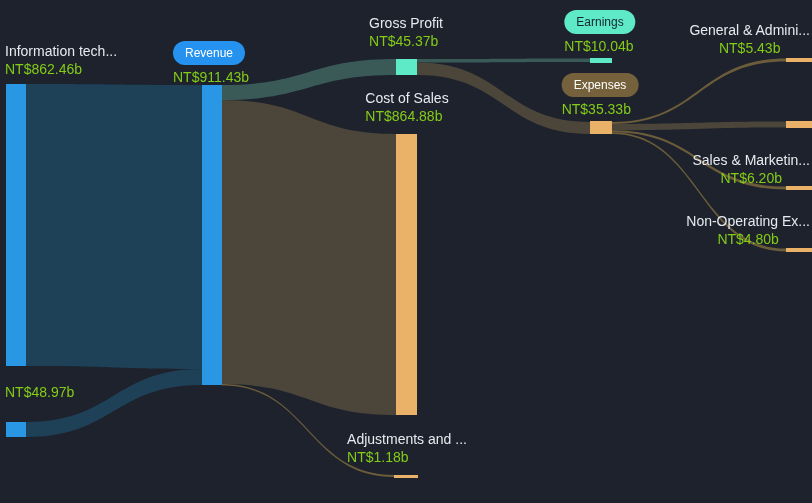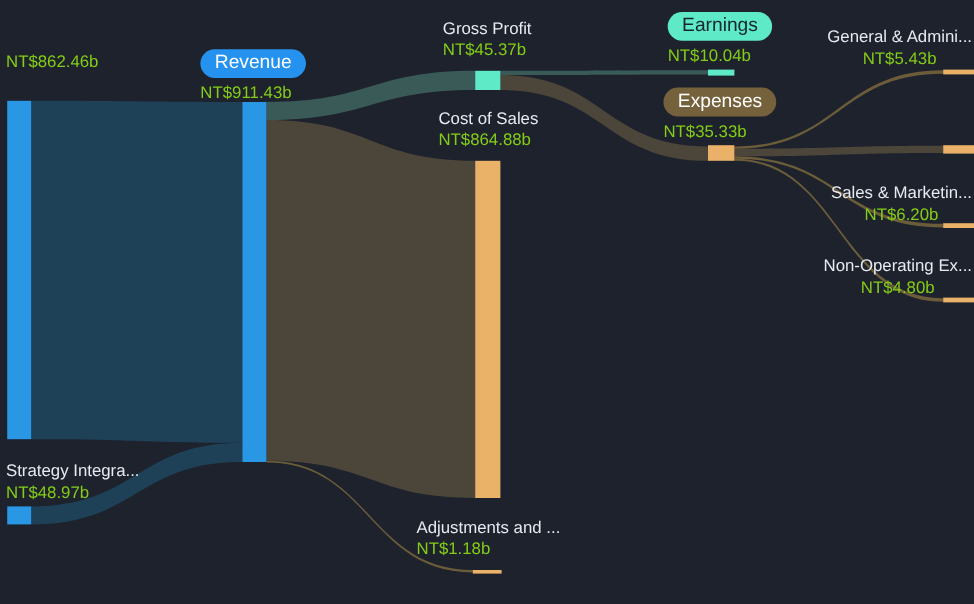--- a/index.html
+++ b/index.html
@@ -11,21 +11,21 @@
   }
   #chart{position:relative;width:812px;height:503px;}
   #sankey-svg{position:absolute;left:0;top:0;}
   .grp{position:absolute;font-size:14px;line-height:18px;white-space:nowrap;}
   .grp .t{color:#e7ebf0;}
   .grp .v{color:#84cc16;}
   .center{transform:translateX(-50%);text-align:left;}
   .right{text-align:center;}
   .badge{
     display:inline-block;border-radius:12px;padding:3px 12px;
-    font-size:16px;line-height:18px;
+    font-size:12px;line-height:18px;
   }
   .badge-wrap .v{margin-top:3px;}
 </style>
 </head>
 <body style="background: rgb(29, 34, 45);">
 
 <div id="chart">
 
   <svg id="sankey-svg" width="812" height="503">
       <path d="M 26 84 C 114 84, 114 85, 202 85 L 202 369 C 114 369, 114 366, 26 366 Z" fill="#1e4158"></path>
@@ -47,25 +47,25 @@
       <rect x="394" y="475" width="24" height="3" fill="#eab168"></rect>
       <rect x="590" y="58" width="22" height="5" fill="#5ee9c7"></rect>
       <rect x="590" y="121" width="22" height="13" fill="#eab168"></rect>
       <rect x="786" y="58" width="26" height="4" fill="#eab168"></rect>
       <rect x="786" y="121" width="26" height="7" fill="#eab168"></rect>
       <rect x="786" y="186" width="26" height="4" fill="#eab168"></rect>
       <rect x="786" y="248" width="26" height="4" fill="#eab168"></rect>
     </svg>
 
   <div class="grp" style="left:5px;top:42px;">
+    <div class="t">Information tech...</div>
     <div class="v">NT$862.46b</div>
   </div>
 
   <div class="grp" style="left:5px;top:383px;">
-    <div class="t">Strategy Integra...</div>
     <div class="v">NT$48.97b</div>
   </div>
 
   <div class="grp center badge-wrap" style="left:211px;top:41px;">
     <span class="badge" style="background: rgb(37, 146, 239); color: rgb(255, 255, 255);">Revenue</span>
     <div class="v">NT$911.43b</div>
   </div>
 
   <div class="grp center" style="left:406px;top:14px;">
     <div class="t">Gross Profit</div>

